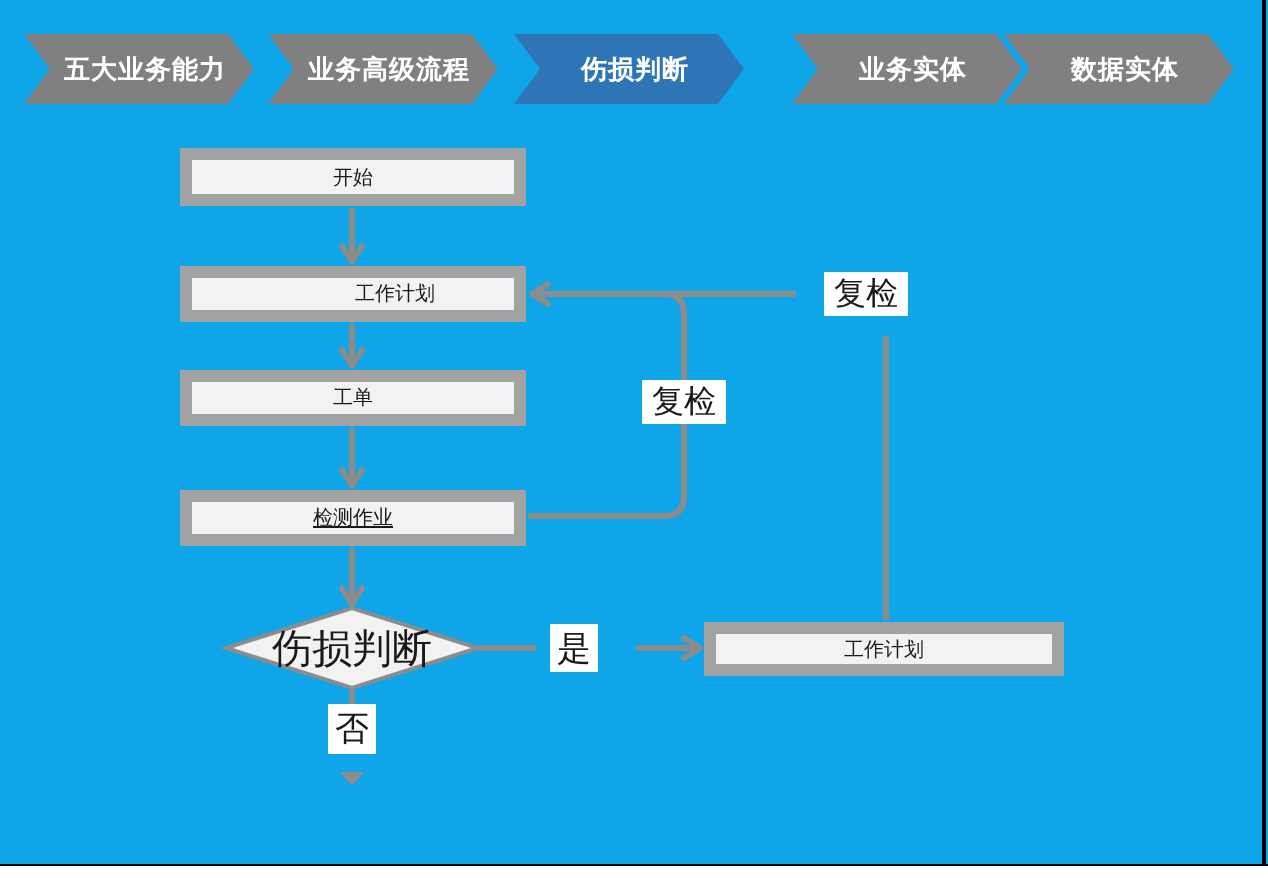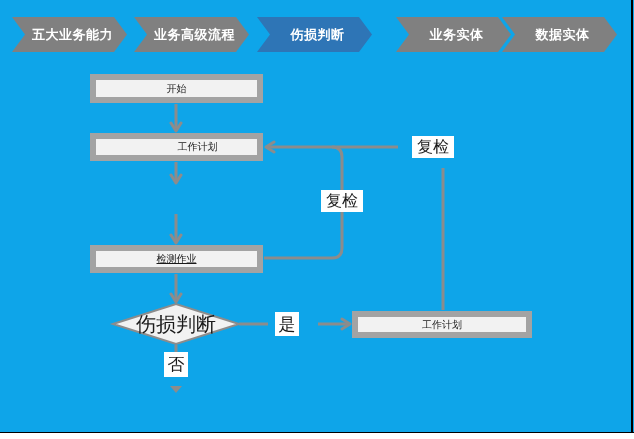--- a/index.html
+++ b/index.html
@@ -97,20 +97,23 @@
     <polygon points="170,386 182,386 176,393" fill="#8c8c8c"></polygon>
     <polygon points="113,324 176,304 239,324 176,344" fill="#f2f2f2" stroke="#8c8c8c" stroke-width="2"></polygon>
   </svg>
 
   <div class="node n-start">
     <span>开始</span>
   </div>
   <div class="node n-plan">
     <span>工作计划</span>
   </div>
+  <div class="node n-order">
+    <span>工单</span>
+  </div>
   <div class="node n-insp">
     <span>检测作业</span>
   </div>
   <div class="diamond-label">
     <span>伤损判断</span>
   </div>
   <div class="node n-repair">
     <span>工作计划</span>
   </div>
 

